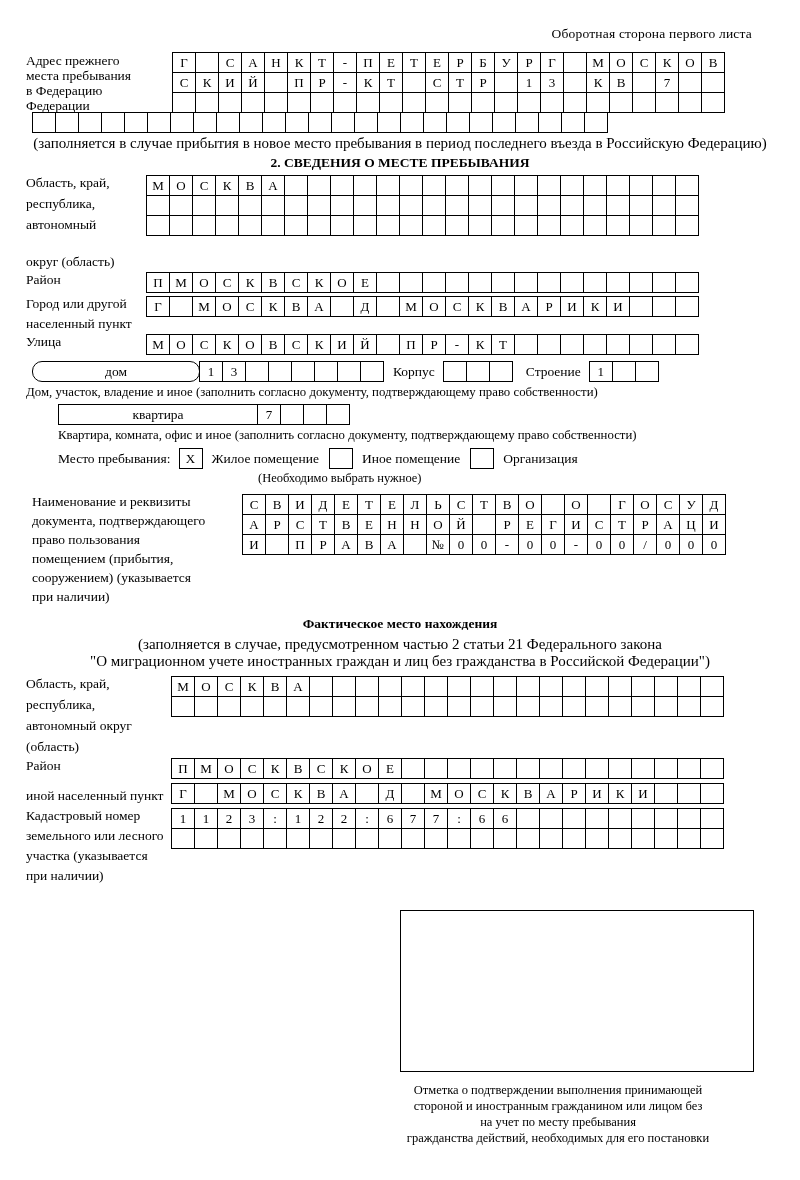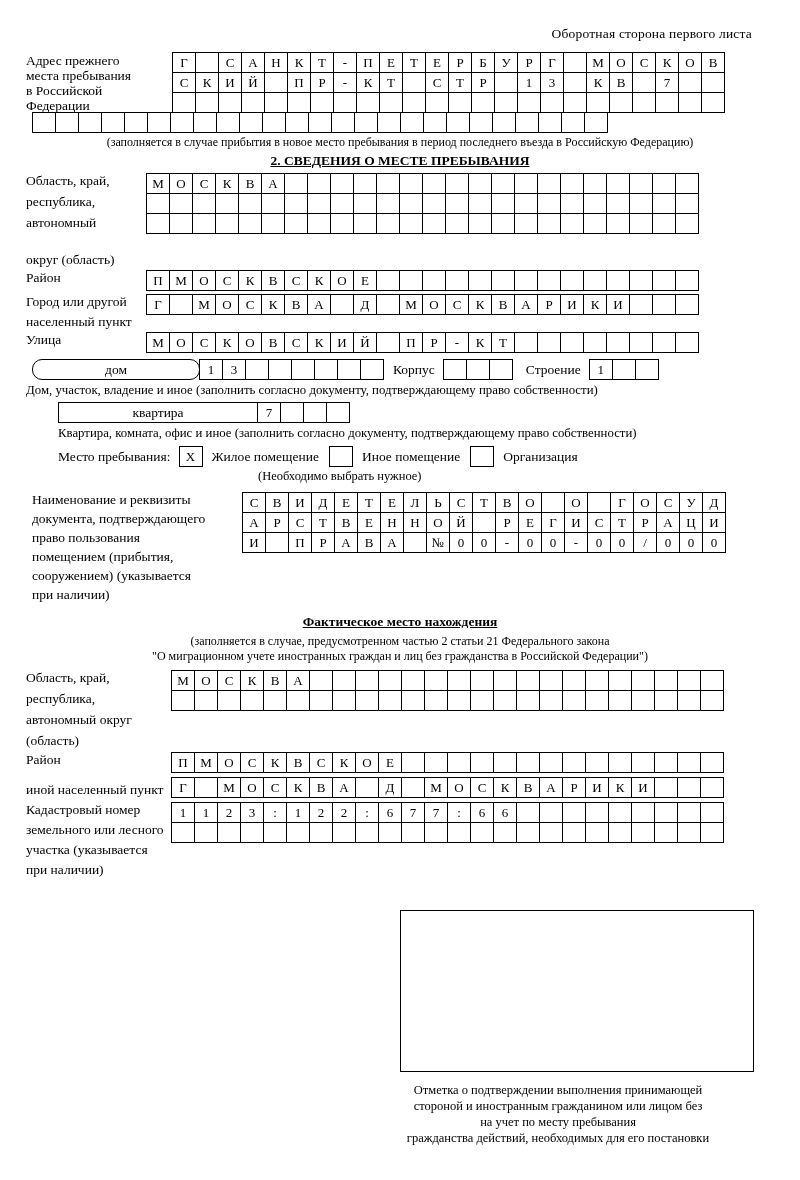--- a/index.html
+++ b/index.html
@@ -54,25 +54,24 @@
     font-family: "Liberation Serif", serif;
     line-height: 1;
     background: #fff;
   }
   .cell.blank { color: transparent; }
   .section-title {
     text-align: center;
     font-weight: bold;
     font-size: 13.5px;
     margin: 3px 0 4px 0;
-    text-decoration: underline;
   }
   .center-note {
     text-align: center;
-    font-size: 12px;
+    font-size: 15px;
   }
   .small {
     font-size: 12.5px;
   }
   .wide-label {
     border: 1px solid #000;
     height: 21px;
     box-sizing: border-box;
     display: flex;
     align-items: center;
@@ -98,21 +97,21 @@
 
 <div class="page">
 
   <div class="hdr-right">Оборотная сторона первого листа</div>
 
   <div style="margin-top:10px;">
     <div class="row">
       <div style="width:146px; padding-top:1px;">
         <div class="lbl">Адрес прежнего</div>
         <div class="lbl">места пребывания</div>
-        <div class="lbl">в Российской</div>
+        <div class="lbl">в Федерацию</div>
         <div class="lbl">Федерации</div>
       </div>
       <div>
         <div class="boxes" id="prev-r0">
             <div class="cell">Г</div>
             <div class="cell blank"></div>
             <div class="cell">С</div>
             <div class="cell">А</div>
             <div class="cell">Н</div>
             <div class="cell">К</div>

